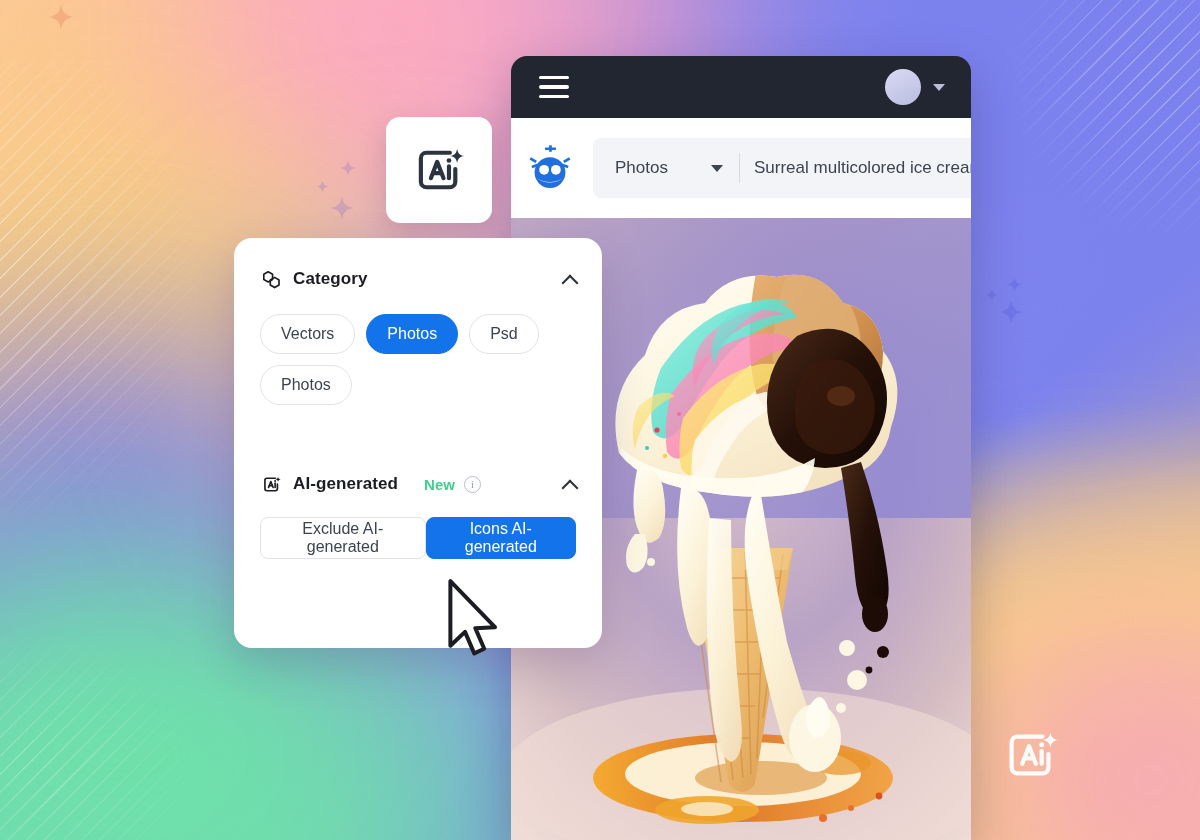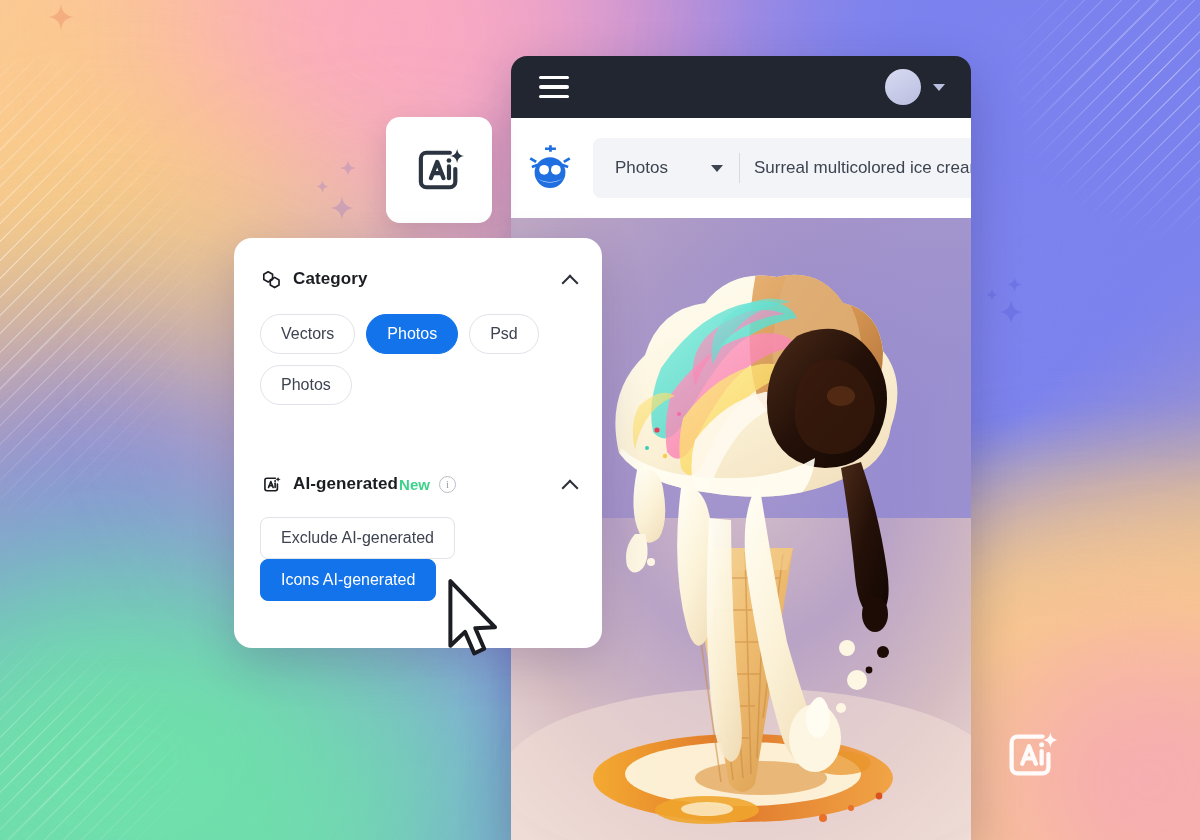--- a/index.html
+++ b/index.html
@@ -112,39 +112,39 @@
 
   
   #panel {
     position:absolute; left:234px; top:238px; width:368px; height:410px;
     background:#fff; border-radius:18px; box-shadow:0 16px 44px rgba(60,45,100,.20);
     padding:26px 26px 0 26px;
   }
   .sec-head { display:flex; align-items:center; height:30px; }
   .sec-head .ic { width:22px; height:22px; margin-right:11px; flex:0 0 22px; display:flex; align-items:center; justify-content:center;}
   .sec-title { font-size:17px; font-weight:bold; color:#1b1d22; letter-spacing:.1px; }
-  .badge-new { font-size:15px; font-weight:bold; color:#3ed18c; margin-left:1px; }
+  .badge-new { font-size:15px; font-weight:bold; color:#3ed18c; margin-left:26px; }
   .info-i { width:17px;height:17px;border-radius:50%;border:1.4px solid #b9bec7;
     margin-left:9px; display:flex;align-items:center;justify-content:center;
     font-size:11px; color:#9aa0aa; font-family:"Liberation Serif", serif; }
   .chev-up { margin-left:auto; width:13px; height:13px; position:relative; cursor:pointer; }
   .chev-up:before {
     content:""; position:absolute; left:1px; top:4px; width:10px; height:10px;
     border-left:2px solid #2b2f38; border-top:2px solid #2b2f38;
     transform:rotate(45deg);
   }
   .chips { display:flex; flex-wrap:wrap; gap:11px; margin-top:20px; }
   .chip {
     height:40px; padding:16px 20px; border-radius:20px; border:1px solid #e0e3e8;
     background:#fff; color:#3d4350; font-size:16px; display:flex; align-items:center;
     cursor:pointer; font-family:"Liberation Sans", sans-serif;
   }
   .chip.active { background:#1273eb; border-color:#1273eb; color:#fff; }
   .gap-block { height:64px; }
-  .chips-col { display:flex; flex-direction:column; margin-top:18px; align-items:flex-start; }
+  .chips-col { display:flex; flex-direction:row; margin-top:18px; align-items:flex-start;text-align:center; }
   .chip-wide { height:42px; padding:0 20px; border-radius:8px; }
 
   
   #cursor { position:absolute; left:444px; top:578px; width:62px; height:80px; }
 
   
   #wm { position:absolute; right:138px; bottom:50px; opacity:.95; }
 </style>
 </head>
 <body>

